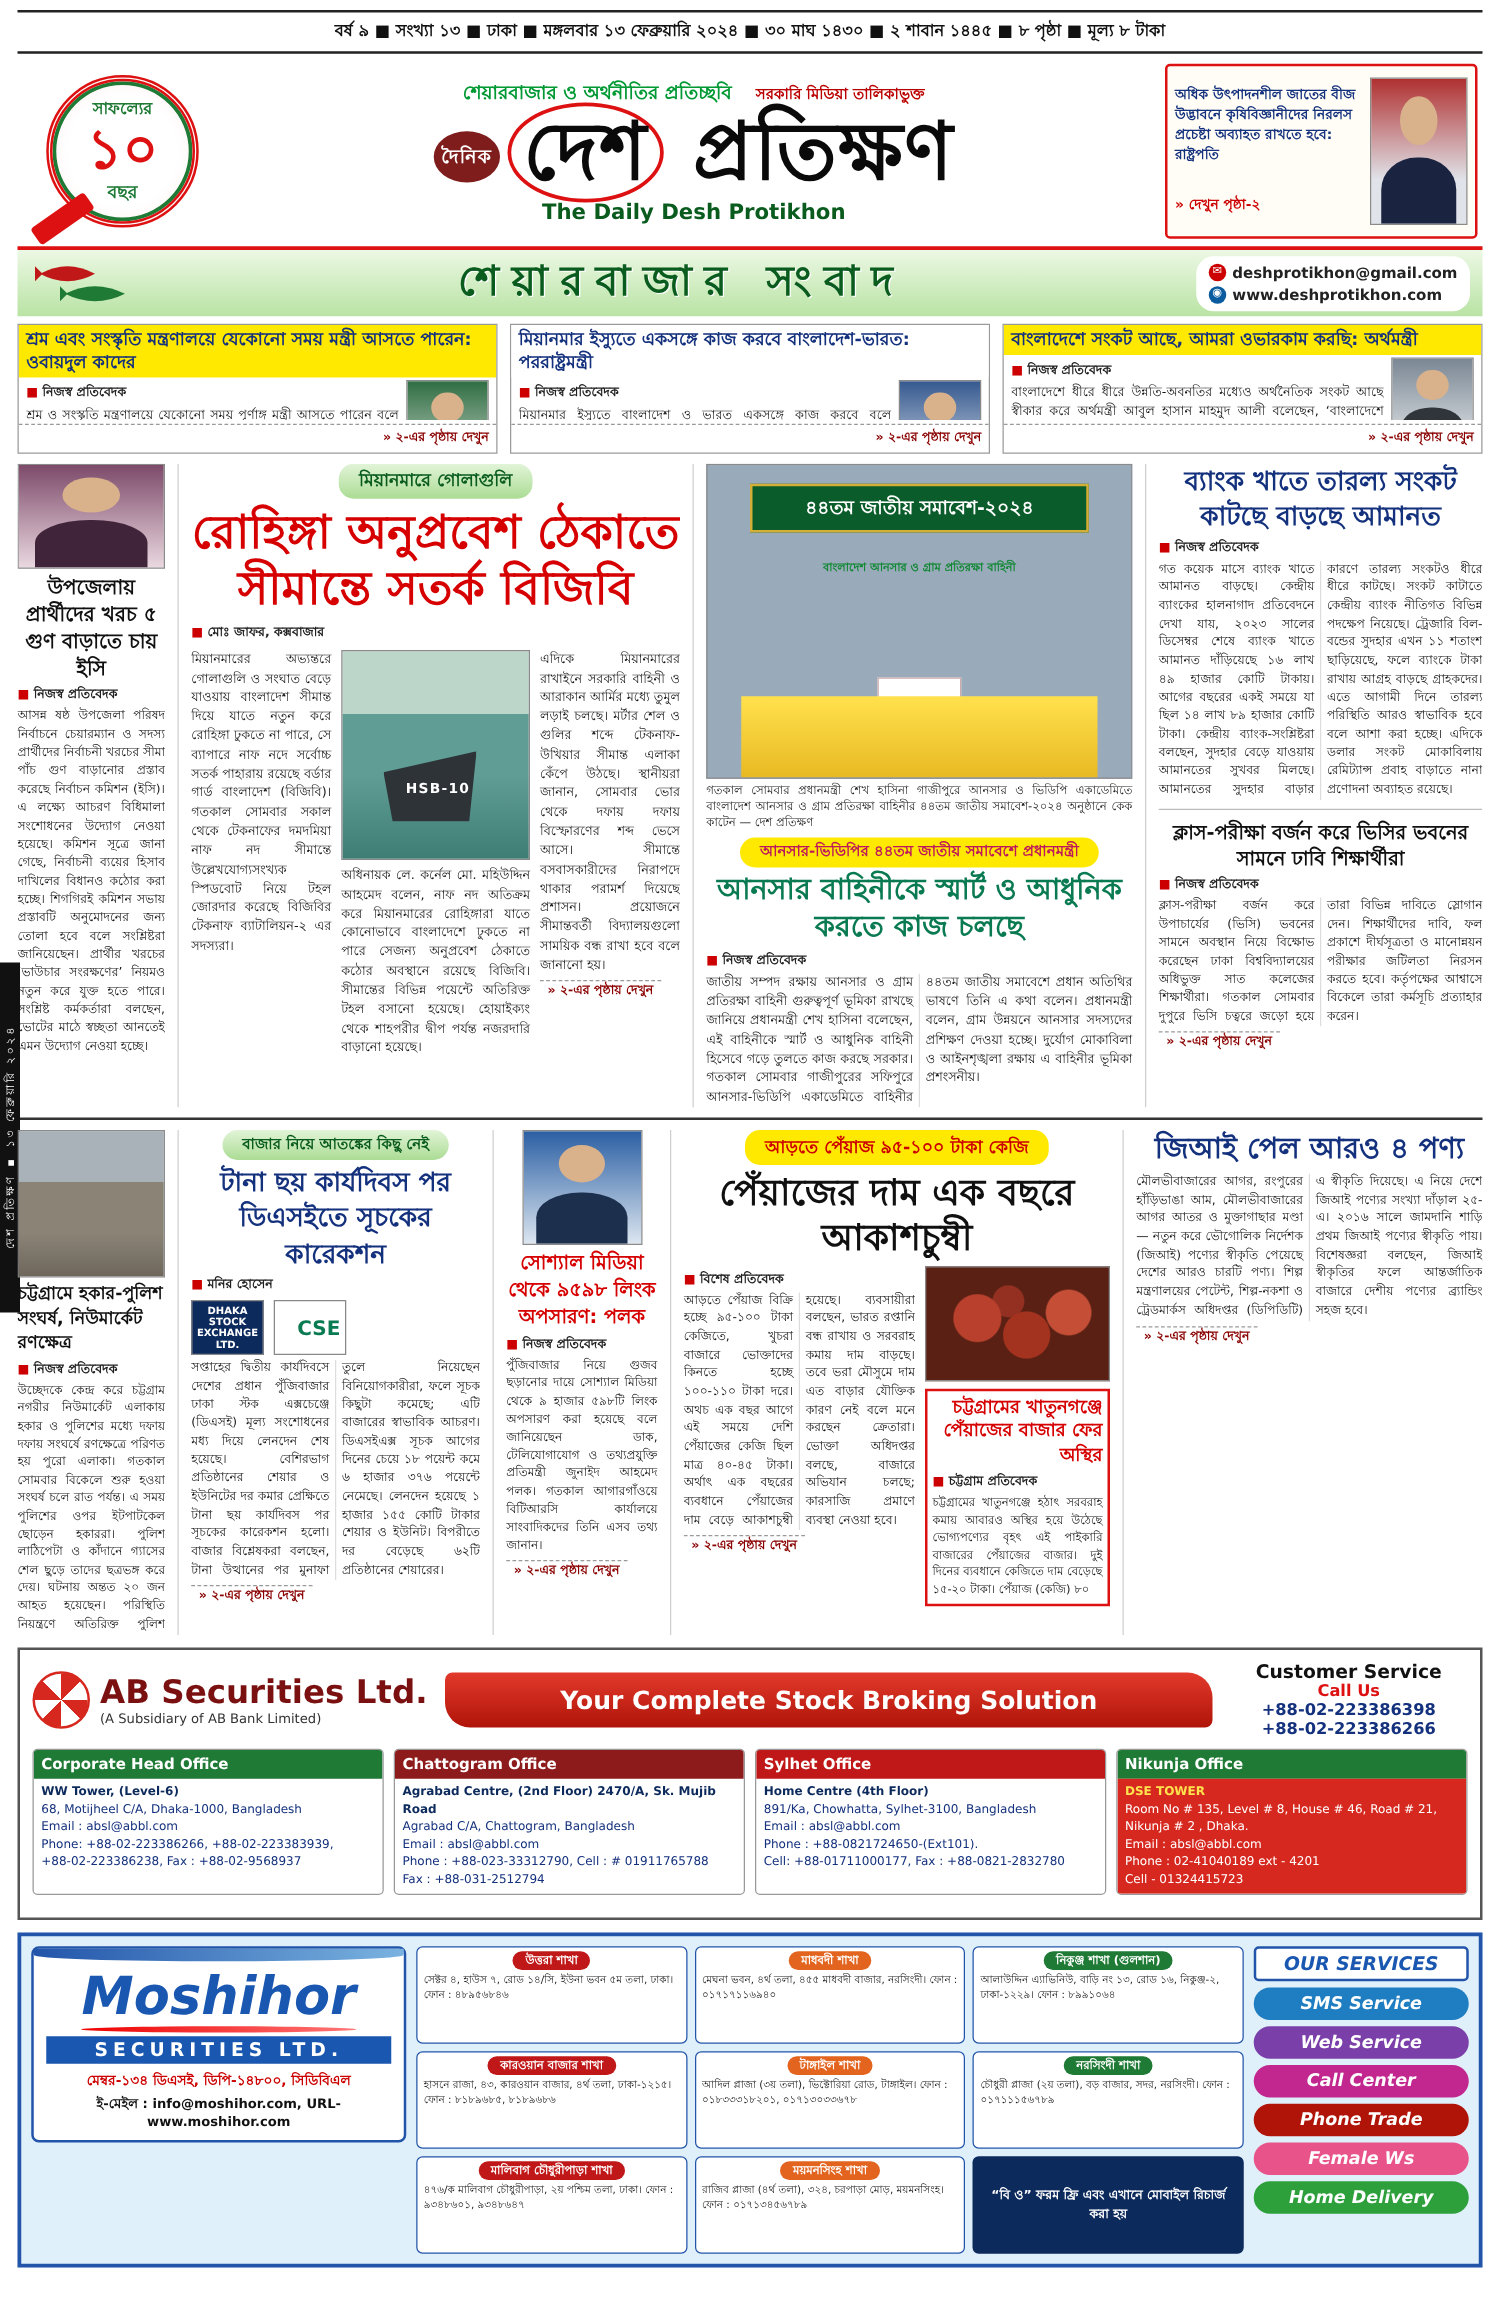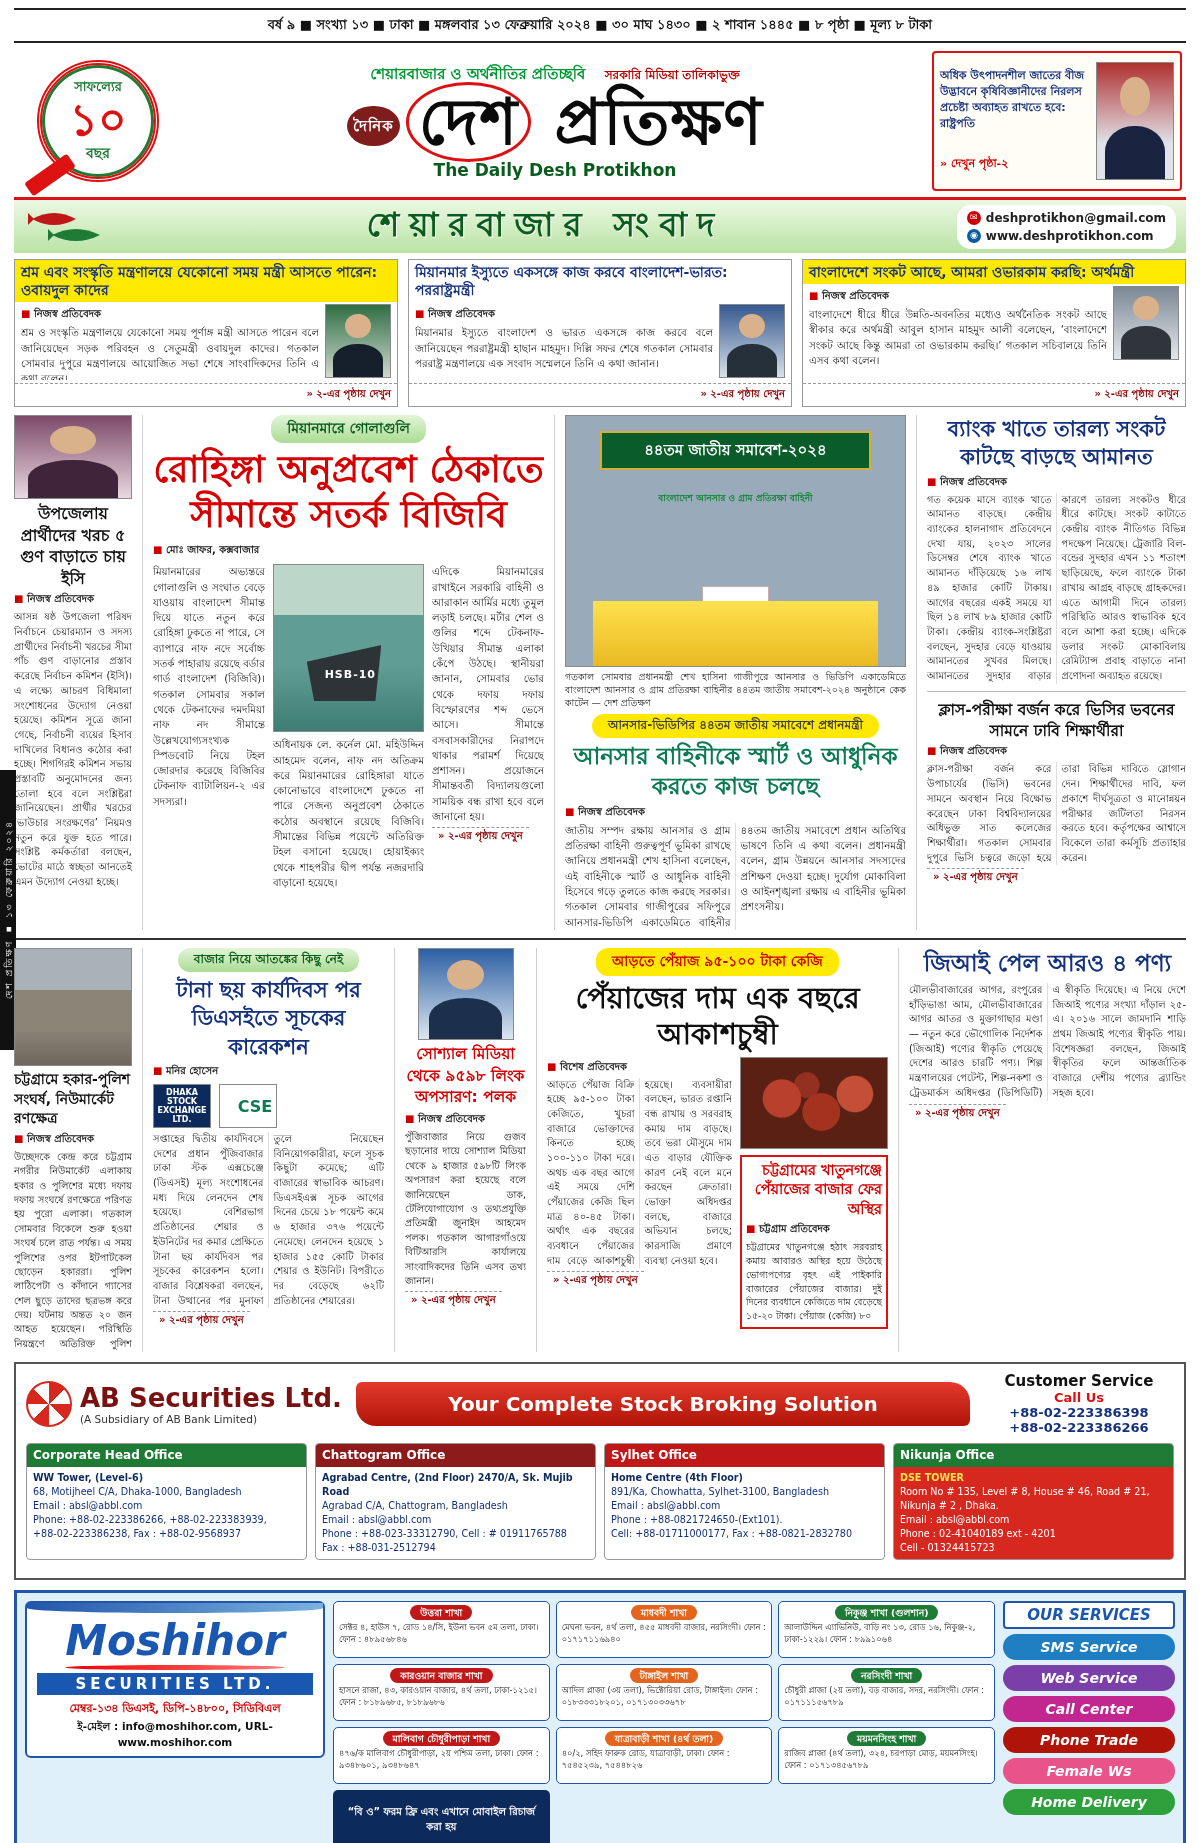--- a/index.html
+++ b/index.html
@@ -53,21 +53,21 @@
 
   
   .green-banner { margin-top:2px; border-top:3px solid #d11; background:linear-gradient(#ecf8e4,#b9e3a4); display:flex; align-items:center; gap:10px; padding:4px 10px; height:56px; }
   .banner-title { flex:1; text-align:center; font-size:33px; font-weight:800; color:#0a5c1e; letter-spacing:10px; text-shadow:1px 1px 0 #fff; }
   .banner-contacts { flex:none; background:#fff; border-radius:14px; padding:4px 10px; font-size:12px; font-weight:bold; color:#222; }
   .banner-contacts div { display:flex; align-items:center; gap:5px; line-height:1.5; }
   .cicon { display:inline-flex; width:14px; height:14px; border-radius:50%; background:#c00; color:#fff; font-size:9px; align-items:center; justify-content:center; }
   .cicon.web { background:#0a5c9e; }
 
   
-  .band-top { display:grid; grid-template-columns:1fr 1fr 1fr; gap:10px; margin-top:6px; height:148px; }
+  .band-top { display:grid; grid-template-columns:1fr 1fr 1fr; gap:10px; margin-top:6px; height:104px; }
   .tstory { border:1px solid #9a9a9a; display:flex; flex-direction:column; overflow:hidden; }
   .ts-head { background:#ffe900; color:#14317d; font-weight:800; font-size:14px; line-height:1.3; padding:3px 6px; }
   .tstory.white .ts-head { background:#fff; }
   .ts-mid { display:flex; gap:6px; padding:2px 6px 0; flex:1; overflow:hidden; }
   .ts-left { flex:1; overflow:hidden; }
   .ts-photo { flex:none; width:66px; height:74px; }
   .byline { font-size:10px; font-weight:bold; color:#222; margin:2px 0; }
   .byline::before { content:"■ "; color:#c00; }
   .bd { font-size:10.2px; line-height:1.5; text-align:justify; color:#151515; }
   .more { font-size:10px; font-weight:bold; color:#8a0000; text-align:right; border-top:1px dashed #999; margin-top:3px; padding:2px 6px 3px; cursor:pointer; }
@@ -288,21 +288,21 @@
     </article>
 
     <article class="col">
       <div class="photo ansar-photo">
         <div class="ansar-banner">৪৪তম জাতীয় সমাবেশ-২০২৪</div>
         <div class="ansar-sub">বাংলাদেশ আনসার ও গ্রাম প্রতিরক্ষা বাহিনী</div>
         <div class="ansar-cake"></div>
         <div class="ansar-table"></div>
       </div>
       <div class="caption">গতকাল সোমবার প্রধানমন্ত্রী শেখ হাসিনা গাজীপুরে আনসার ও ভিডিপি একাডেমিতে বাংলাদেশ আনসার ও গ্রাম প্রতিরক্ষা বাহিনীর ৪৪তম জাতীয় সমাবেশ-২০২৪ অনুষ্ঠানে কেক কাটেন — দেশ প্রতিক্ষণ</div>
-      <span class="kicker kicker-yellow" style="color:#404040; font-size:12px;">আনসার-ভিডিপির ৪৪তম জাতীয় সমাবেশে প্রধানমন্ত্রী</span>
+      <span class="kicker kicker-yellow" style="color:#be185d; font-size:12px;">আনসার-ভিডিপির ৪৪তম জাতীয় সমাবেশে প্রধানমন্ত্রী</span>
       <h2 class="h-teal">আনসার বাহিনীকে স্মার্ট ও আধুনিক করতে কাজ চলছে</h2>
       <div class="byline">নিজস্ব প্রতিবেদক</div>
       <div class="bd cols2">জাতীয় সম্পদ রক্ষায় আনসার ও গ্রাম প্রতিরক্ষা বাহিনী গুরুত্বপূর্ণ ভূমিকা রাখছে জানিয়ে প্রধানমন্ত্রী শেখ হাসিনা বলেছেন, এই বাহিনীকে স্মার্ট ও আধুনিক বাহিনী হিসেবে গড়ে তুলতে কাজ করছে সরকার। গতকাল সোমবার গাজীপুরের সফিপুরে আনসার-ভিডিপি একাডেমিতে বাহিনীর ৪৪তম জাতীয় সমাবেশে প্রধান অতিথির ভাষণে তিনি এ কথা বলেন। প্রধানমন্ত্রী বলেন, গ্রাম উন্নয়নে আনসার সদস্যদের প্রশিক্ষণ দেওয়া হচ্ছে। দুর্যোগ মোকাবিলা ও আইনশৃঙ্খলা রক্ষায় এ বাহিনীর ভূমিকা প্রশংসনীয়।</div>
 
     </article>
 
     <article class="col">
       <h2 class="h-blue bank-head">ব্যাংক খাতে তারল্য সংকট কাটছে বাড়ছে আমানত</h2>
       <div class="byline">নিজস্ব প্রতিবেদক</div>
       <div class="bd cols2" style="font-size:9.8px;">গত কয়েক মাসে ব্যাংক খাতে আমানত বাড়ছে। কেন্দ্রীয় ব্যাংকের হালনাগাদ প্রতিবেদনে দেখা যায়, ২০২৩ সালের ডিসেম্বর শেষে ব্যাংক খাতে আমানত দাঁড়িয়েছে ১৬ লাখ ৪৯ হাজার কোটি টাকায়। আগের বছরের একই সময়ে যা ছিল ১৪ লাখ ৮৯ হাজার কোটি টাকা। কেন্দ্রীয় ব্যাংক-সংশ্লিষ্টরা বলছেন, সুদহার বেড়ে যাওয়ায় আমানতের সুখবর মিলছে। আমানতের সুদহার বাড়ার কারণে তারল্য সংকটও ধীরে ধীরে কাটছে। সংকট কাটাতে কেন্দ্রীয় ব্যাংক নীতিগত বিভিন্ন পদক্ষেপ নিয়েছে। ট্রেজারি বিল-বন্ডের সুদহার এখন ১১ শতাংশ ছাড়িয়েছে, ফলে ব্যাংকে টাকা রাখায় আগ্রহ বাড়ছে গ্রাহকদের। এতে আগামী দিনে তারল্য পরিস্থিতি আরও স্বাভাবিক হবে বলে আশা করা হচ্ছে। এদিকে ডলার সংকট মোকাবিলায় রেমিট্যান্স প্রবাহ বাড়াতে নানা প্রণোদনা অব্যাহত রয়েছে।</div>
@@ -447,21 +447,20 @@
     </div>
 
     <div class="branches">
       <div class="branch"><span class="bt">উত্তরা শাখা</span><span>সেক্টর ৪, হাউস ৭, রোড ১৪/সি, ইউনা ভবন ৫ম তলা, ঢাকা। ফোন : ৪৮৯৫৬৮৪৬</span></div>
       <div class="branch"><span class="bt">মাধবদী শাখা</span><span>মেঘনা ভবন, ৪র্থ তলা, ৪৫৫ মাধবদী বাজার, নরসিংদী। ফোন : ০১৭১৭১১৬৯৪০</span></div>
       <div class="branch"><span class="bt">নিকুঞ্জ শাখা (গুলশান)</span><span>আলাউদ্দিন এ্যাভিনিউ, বাড়ি নং ১৩, রোড ১৬, নিকুঞ্জ-২, ঢাকা-১২২৯। ফোন : ৮৯৯১০৬৪</span></div>
       <div class="branch"><span class="bt">কারওয়ান বাজার শাখা</span><span>হাসনে রাজা, ৪৩, কারওয়ান বাজার, ৪র্থ তলা, ঢাকা-১২১৫। ফোন : ৮১৮৯৬৮৫, ৮১৮৯৬৮৬</span></div>
       <div class="branch"><span class="bt">টাঙ্গাইল শাখা</span><span>আদিল প্লাজা (৩য় তলা), ভিক্টোরিয়া রোড, টাঙ্গাইল। ফোন : ০১৮৩৩৩১৮২০১, ০১৭১৩০৩৩৬৭৮</span></div>
       <div class="branch"><span class="bt">নরসিংদী শাখা</span><span>চৌধুরী প্লাজা (২য় তলা), বড় বাজার, সদর, নরসিংদী। ফোন : ০১৭১১১৫৬৭৮৯</span></div>
       <div class="branch"><span class="bt">মালিবাগ চৌধুরীপাড়া শাখা</span><span>৪৭৬/ক মালিবাগ চৌধুরীপাড়া, ২য় পশ্চিম তলা, ঢাকা। ফোন : ৯৩৪৮৬০১, ৯৩৪৮৬৪৭</span></div>
-      <div class="branch"><span class="bt">যাত্রাবাড়ী শাখা (৪র্থ তলা)</span><span>৪০/২, সহিদ ফারুক রোড, যাত্রাবাড়ী, ঢাকা। ফোন : ৭৫৪৫২৩৯, ৭৫৪৪৮২৬</span></div>
       <div class="branch"><span class="bt">ময়মনসিংহ শাখা</span><span>রাজিব প্লাজা (৪র্থ তলা), ৩২৪, চরপাড়া মোড়, ময়মনসিংহ। ফোন : ০১৭১৩৪৫৬৭৮৯</span></div>
       <div class="promo">“বি ও” ফরম ফ্রি এবং এখানে মোবাইল রিচার্জ করা হয়</div>
     </div>
 
     <div class="mosh-services">
       <div class="svc-title">OUR SERVICES</div>
       <div class="svc">SMS Service</div>
       <div class="svc">Web Service</div>
       <div class="svc">Call Center</div>
       <div class="svc">Phone Trade</div>

